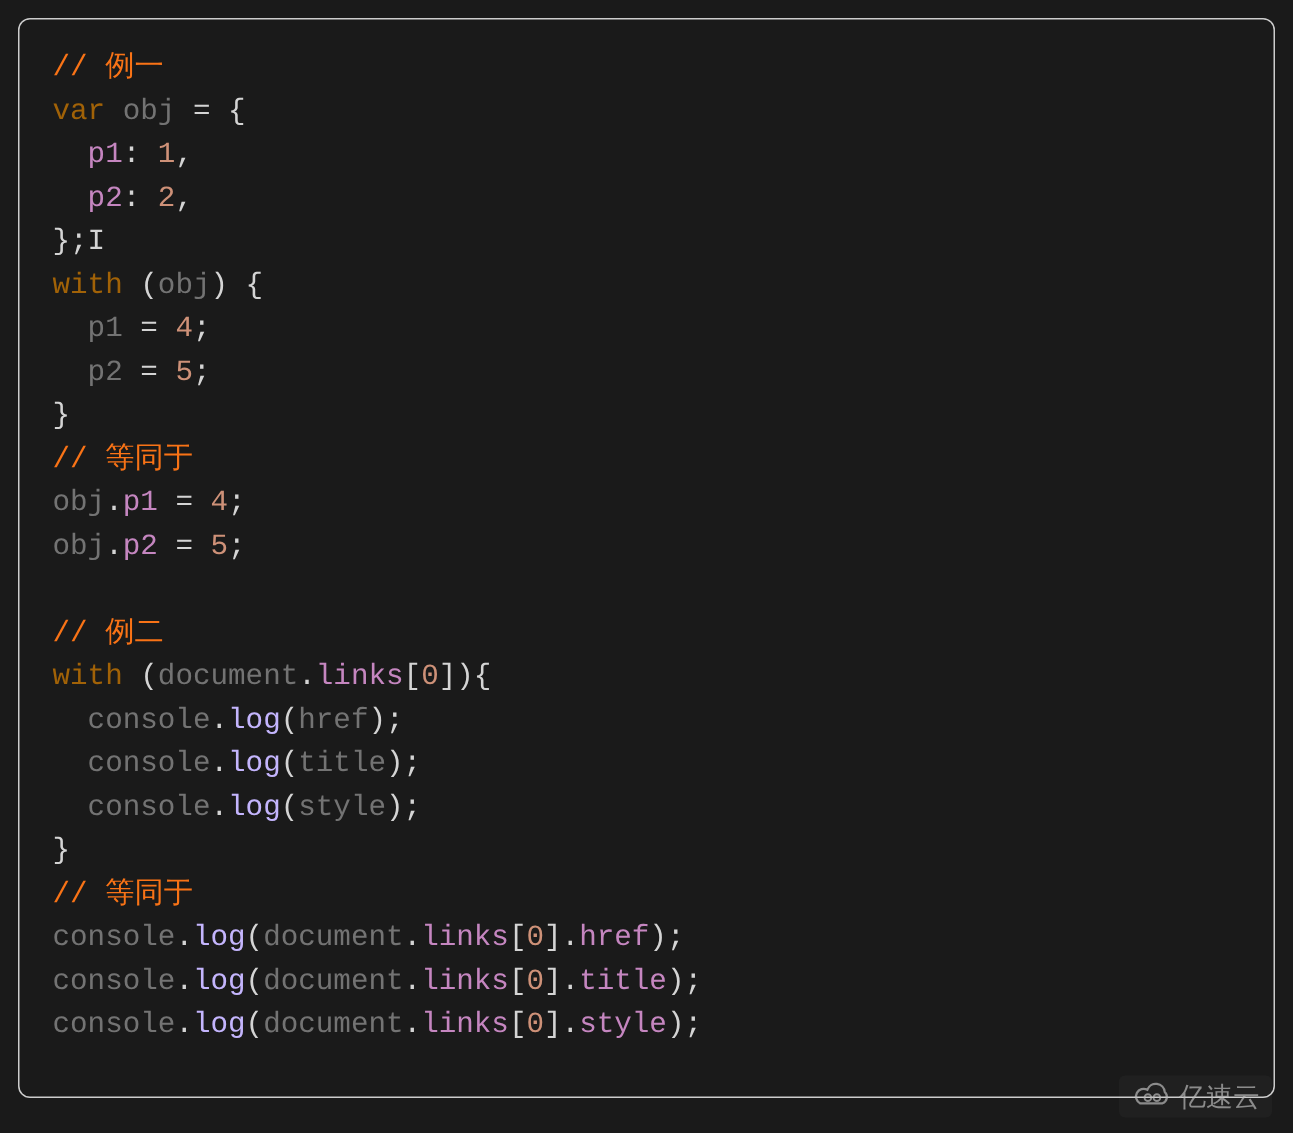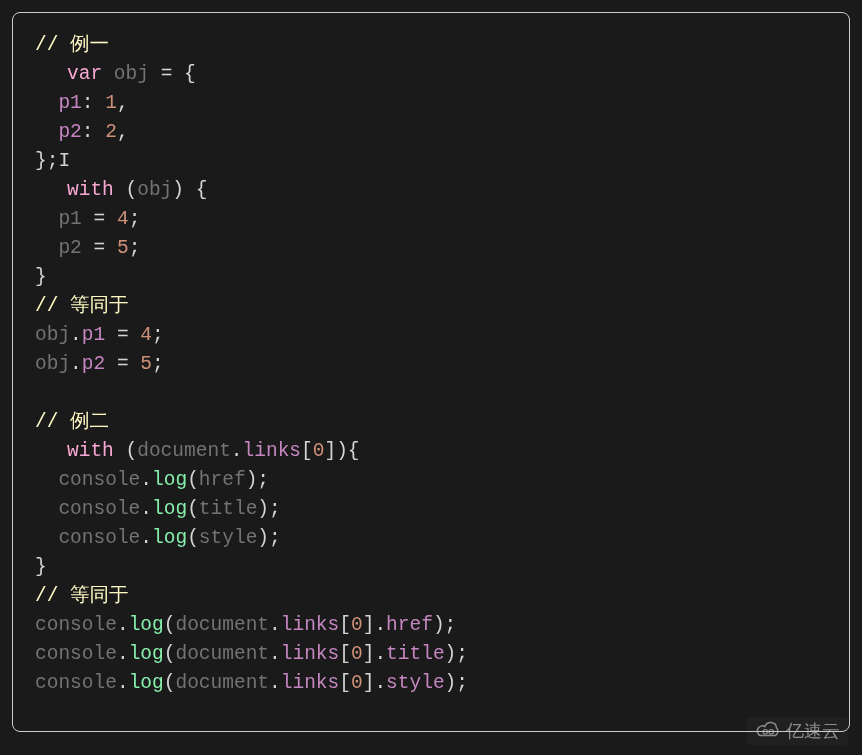--- a/index.html
+++ b/index.html
@@ -19,24 +19,24 @@
     padding: 18px 22px;
     height: 720px;
   }
   pre {
     font-family: Consolas, "Courier New", monospace;
     font-size: 19.5px;
     line-height: 29px;
     color: #d4d4d4;
     white-space: pre;
   }
-  .cm  { color: #fef9c3; font-family: Liberation Mono, monospace; }         
-  .kw  { color: #f9a8d4; margin-left: 32px; }         
+  .cm  { color: #f97316; font-family: Liberation Mono, monospace; }         
+  .kw  { color: #a16207; }         
   .id  { color: #737373; }         
-  .fn  { color: #86efac; text-align: center; }         
+  .fn  { color: #c4b5fd; text-align: center; }         
   .pr  { color: #c586c0; }         
   .num { color: #ce9178; }         
   .op  { color: #d4d4d4; }         
   .br  { color: #d4d4d4; }         
   .caret { color: #d4d4d4; }
   .watermark {
     position: absolute;
     right: 14px;
     bottom: 10px;
     display: flex;

